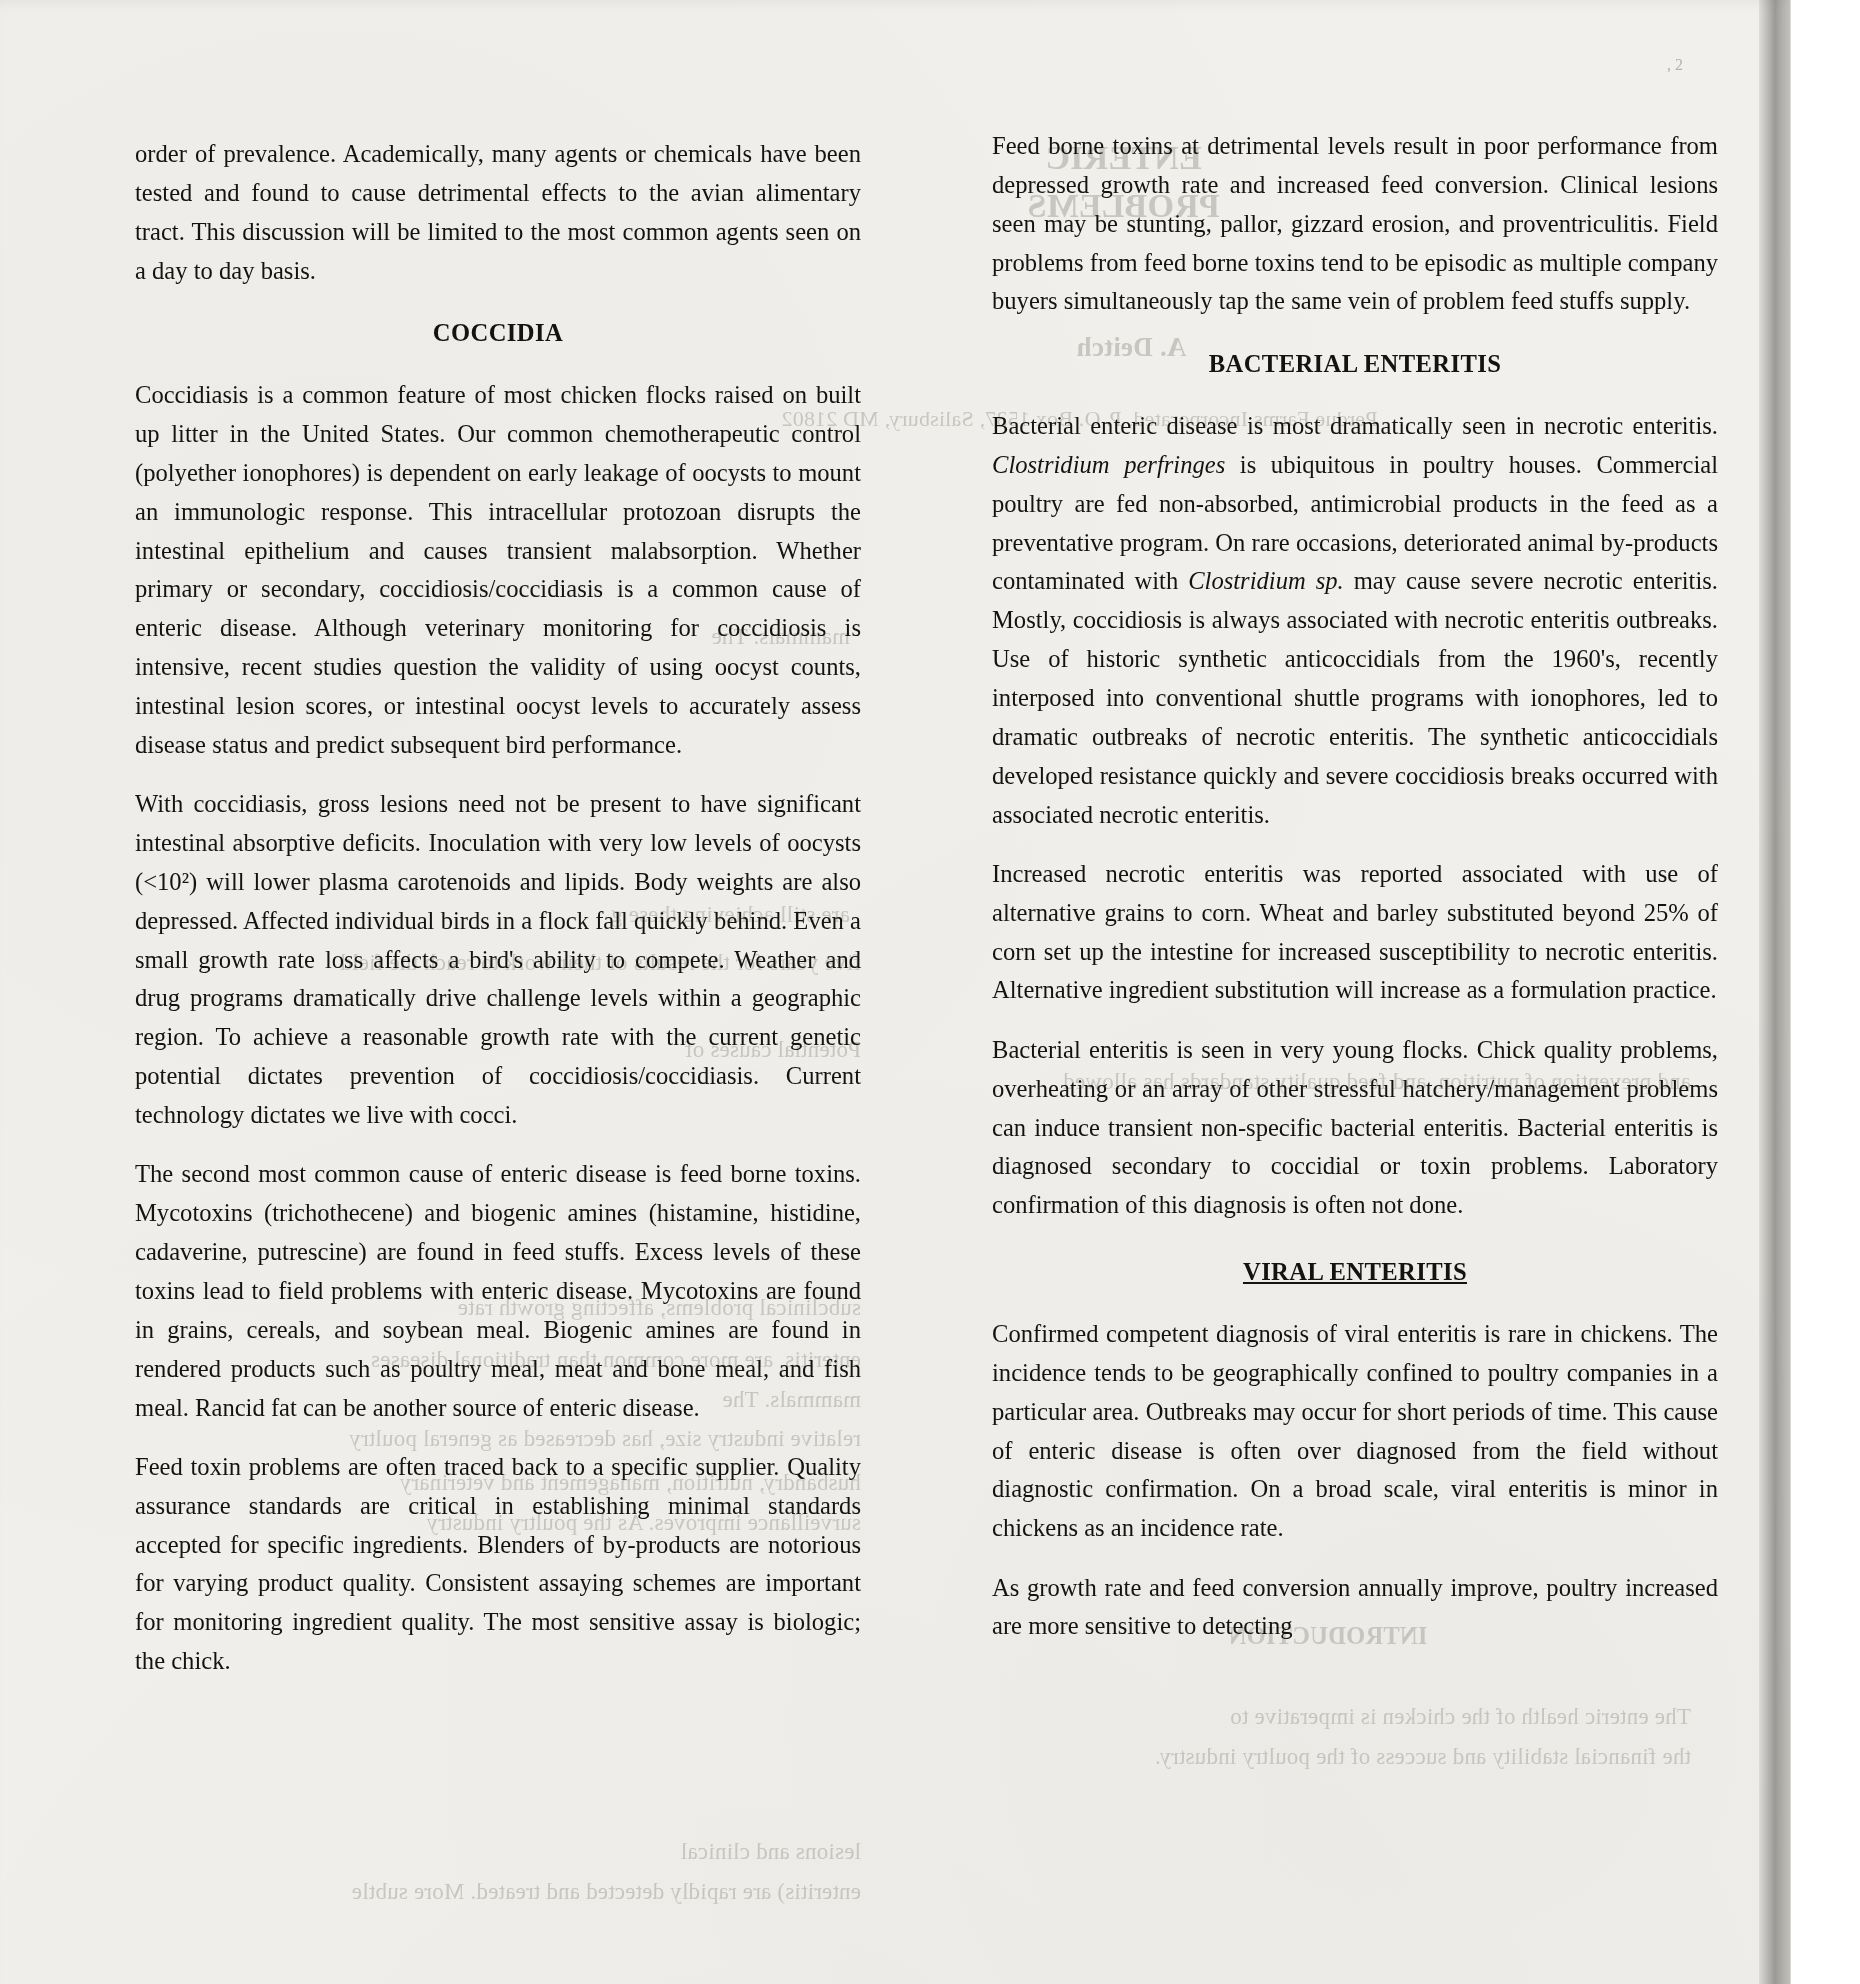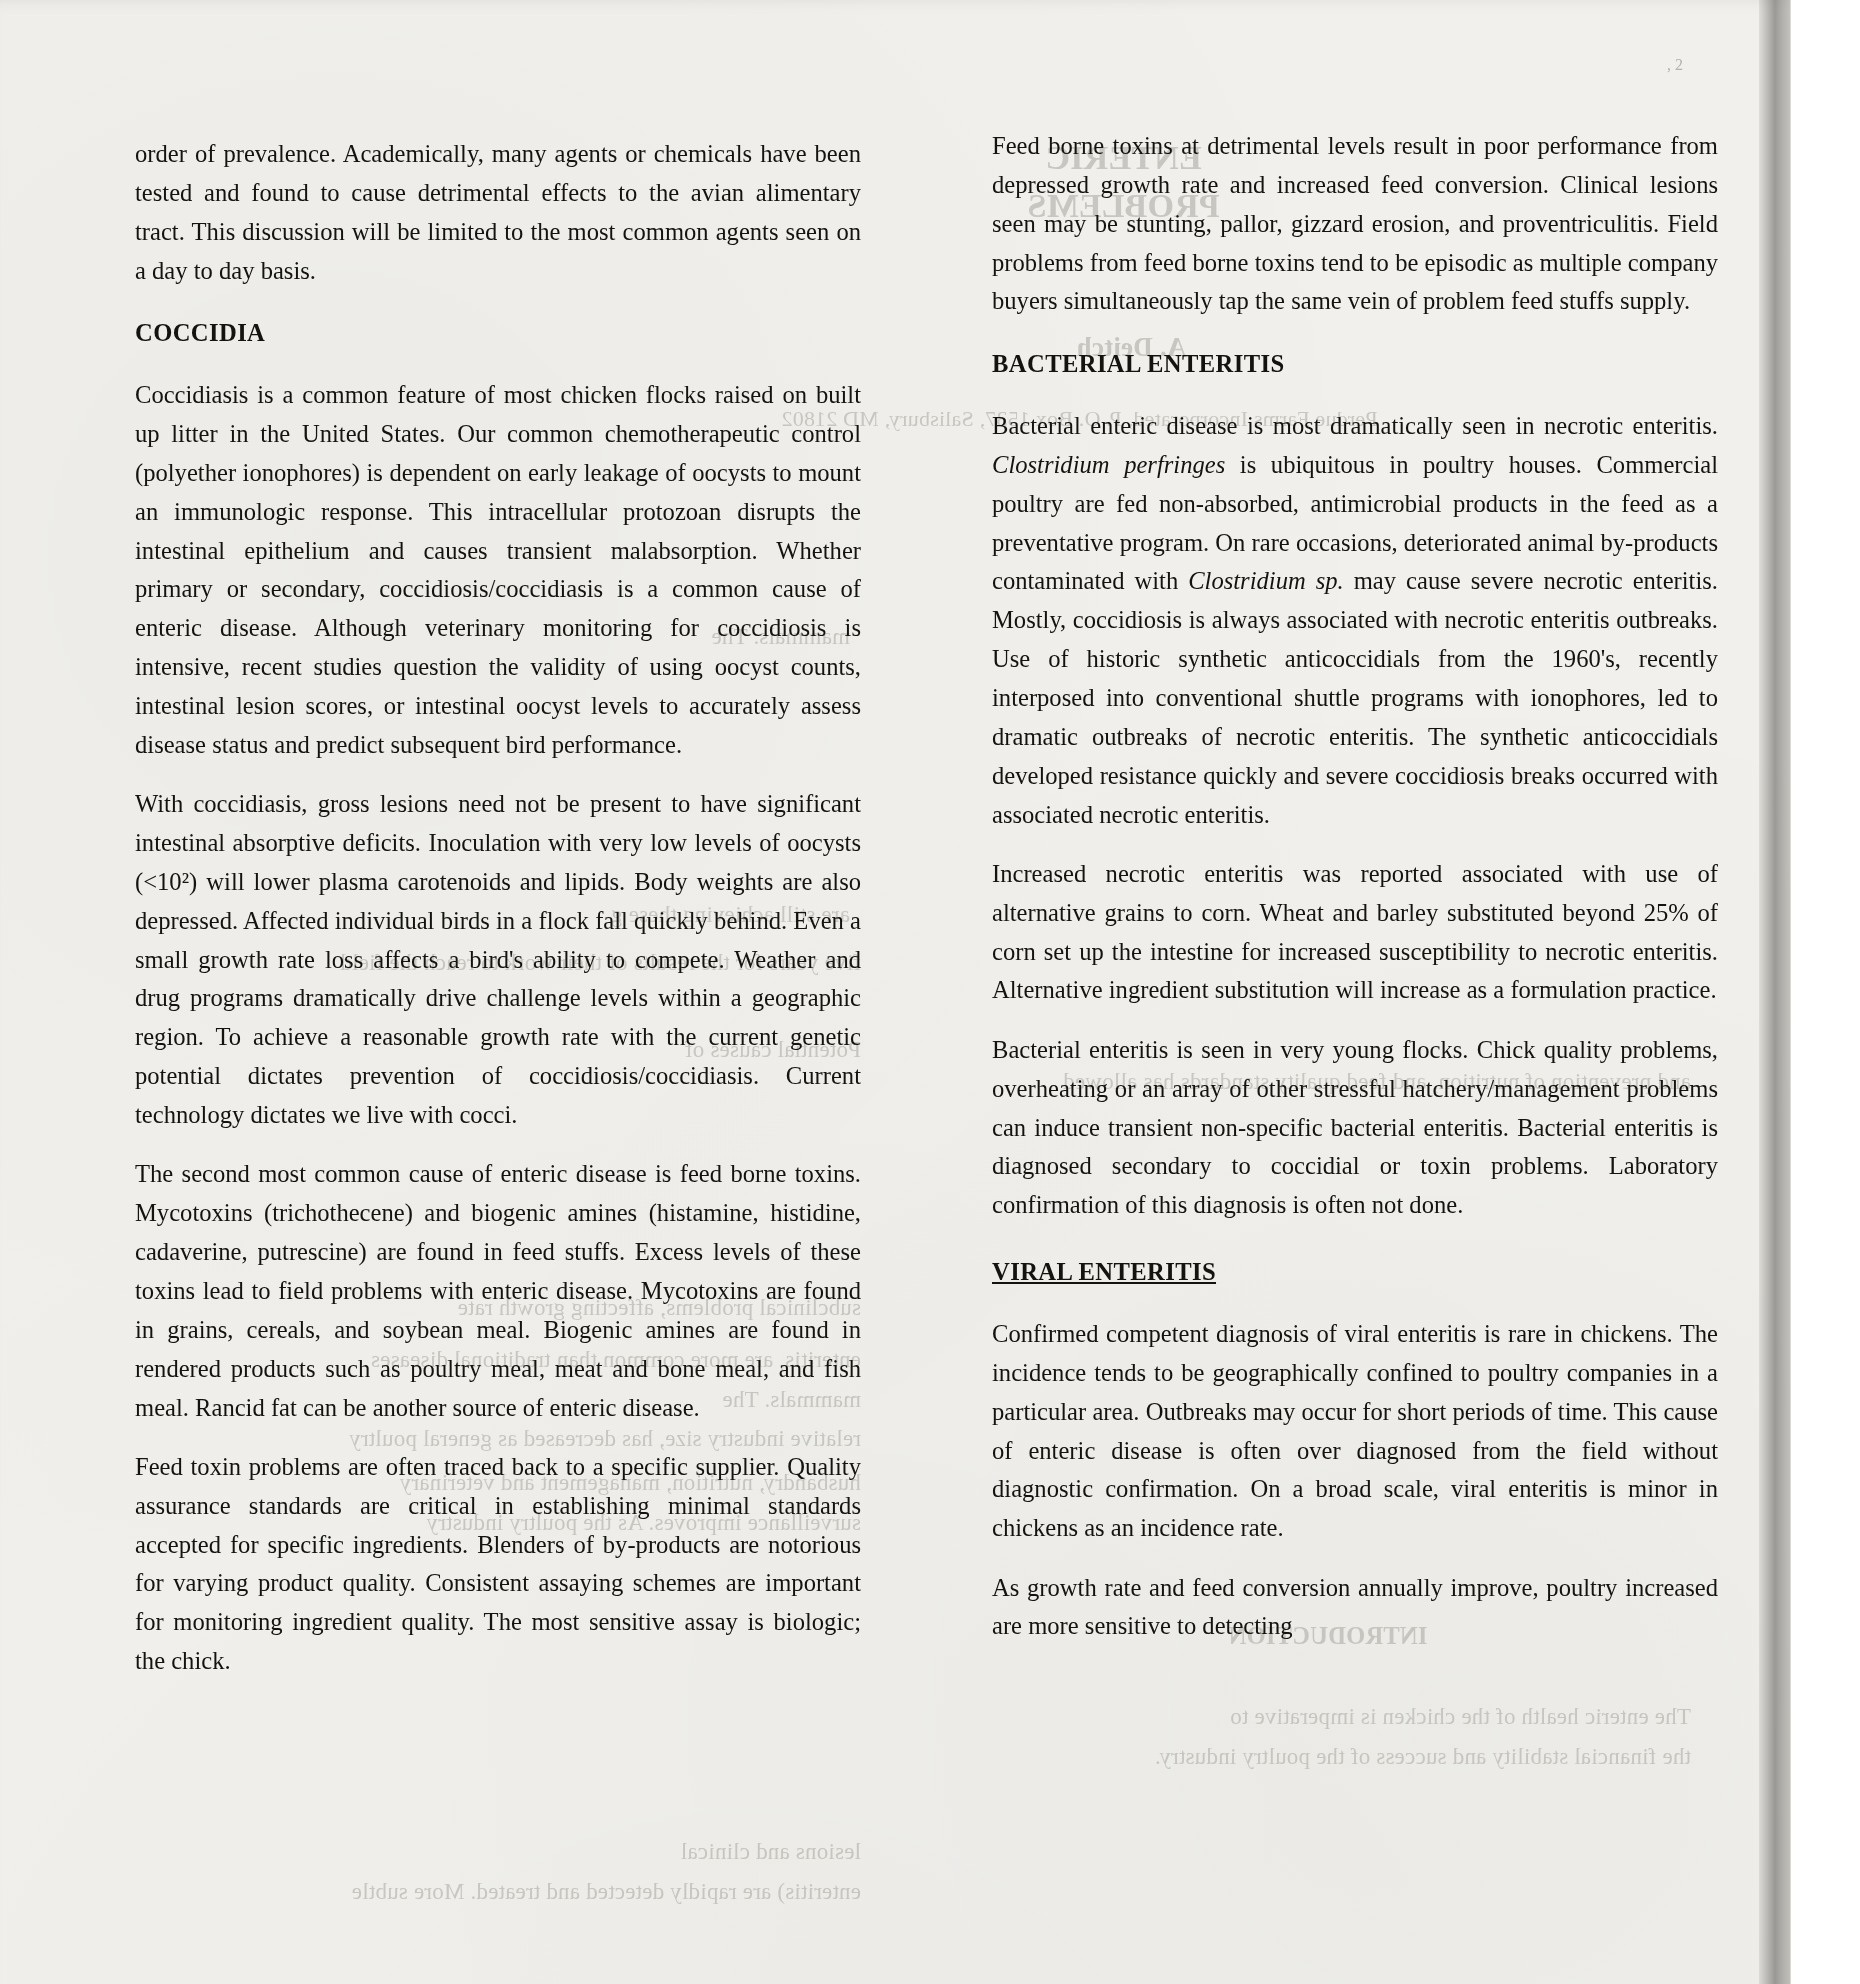--- a/index.html
+++ b/index.html
@@ -82,20 +82,21 @@
   .col.left  { left: 135px; margin-top: 8px; }
   .col.right { left: 992px; }
 
   .col p {
     margin: 0 0 20.6px 0;
     text-indent: 0;
   }
   h2.head {
     font-size: 24.6px;
     font-weight: bold;
+    text-align: center;
     margin: 24px 0 23px 0;
     letter-spacing: 0.4px;
   }
   h2.head.tight { margin-top: 28px; text-decoration: underline; }
   em { font-style: italic; }
   .corner-mark {
     position: absolute;
     color: #b5b3ac;
     font-size: 16px;
     pointer-events: none;

